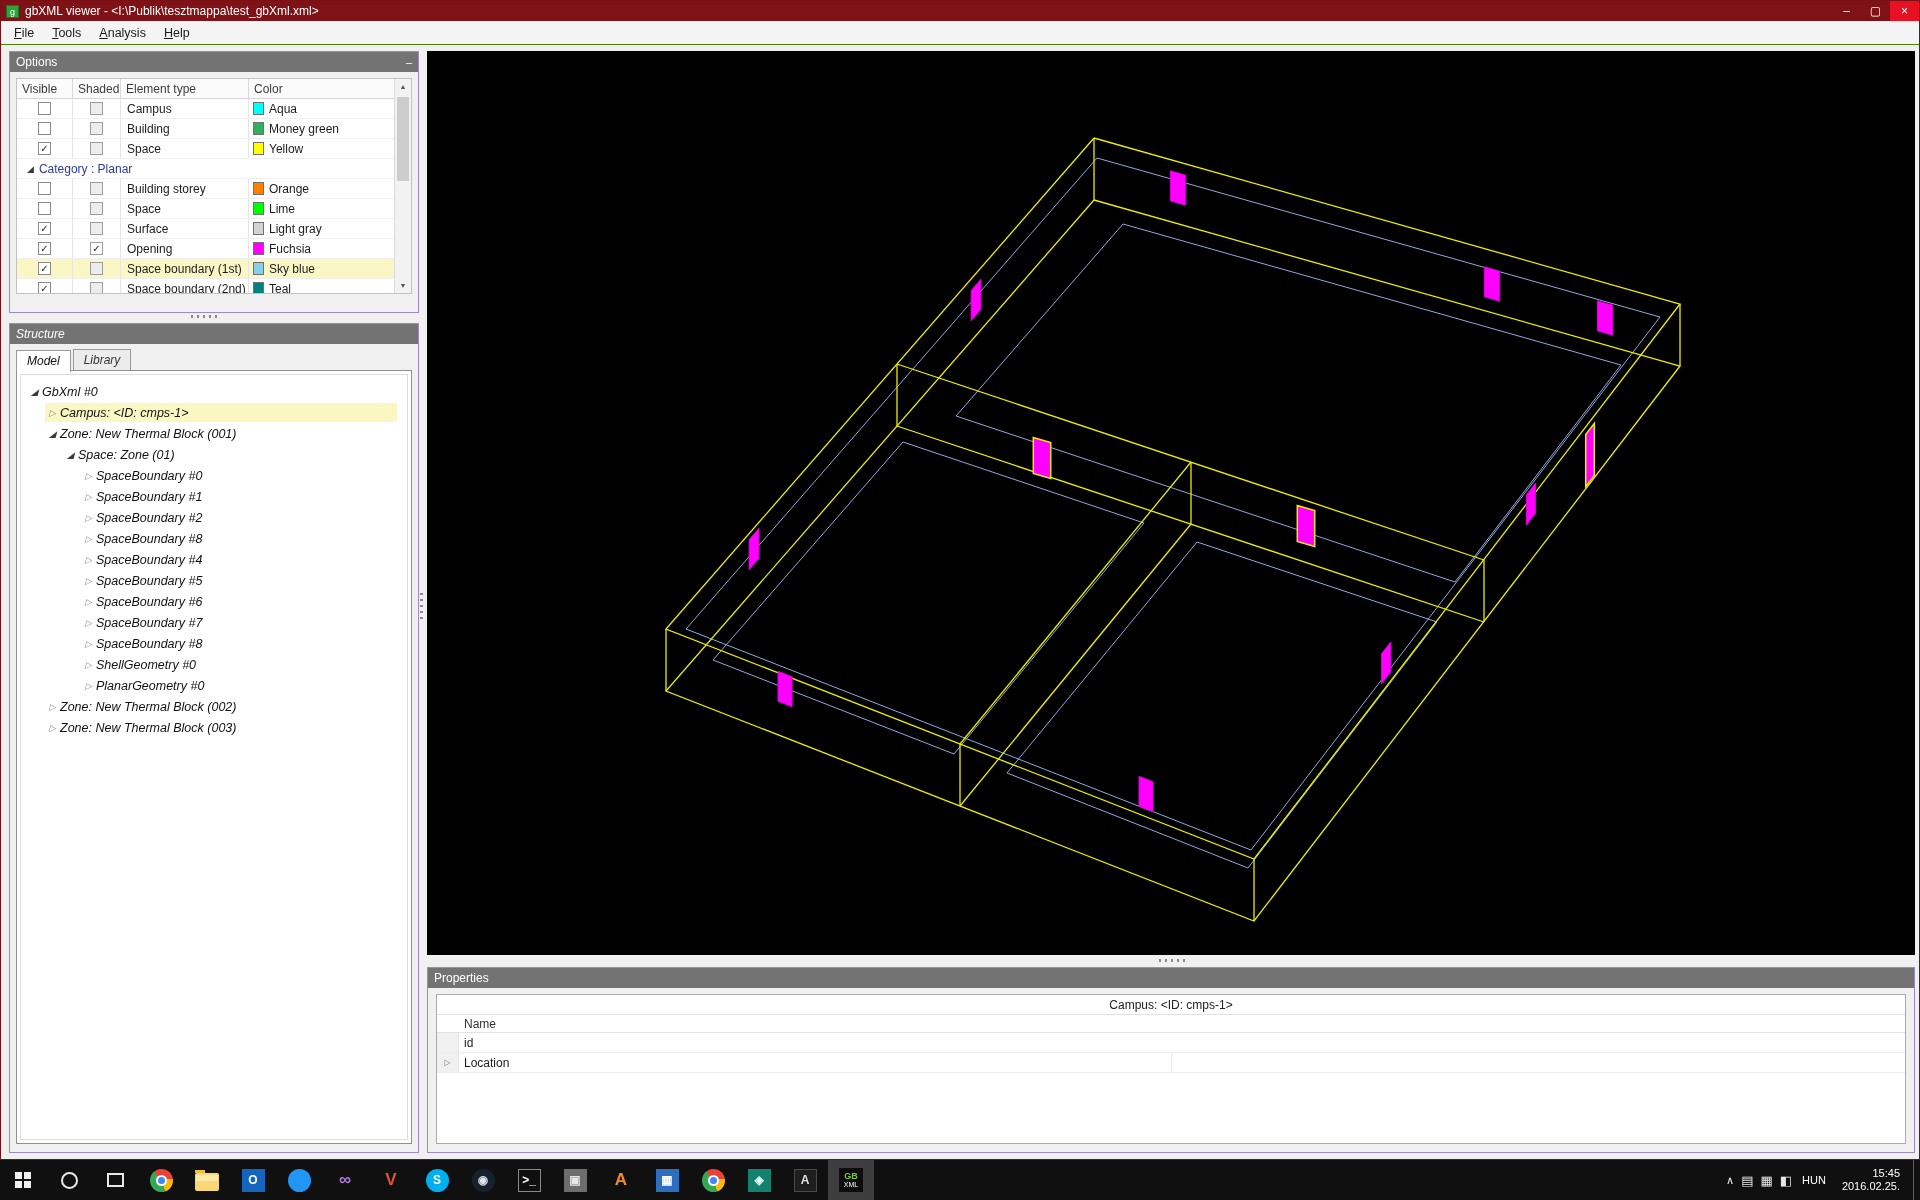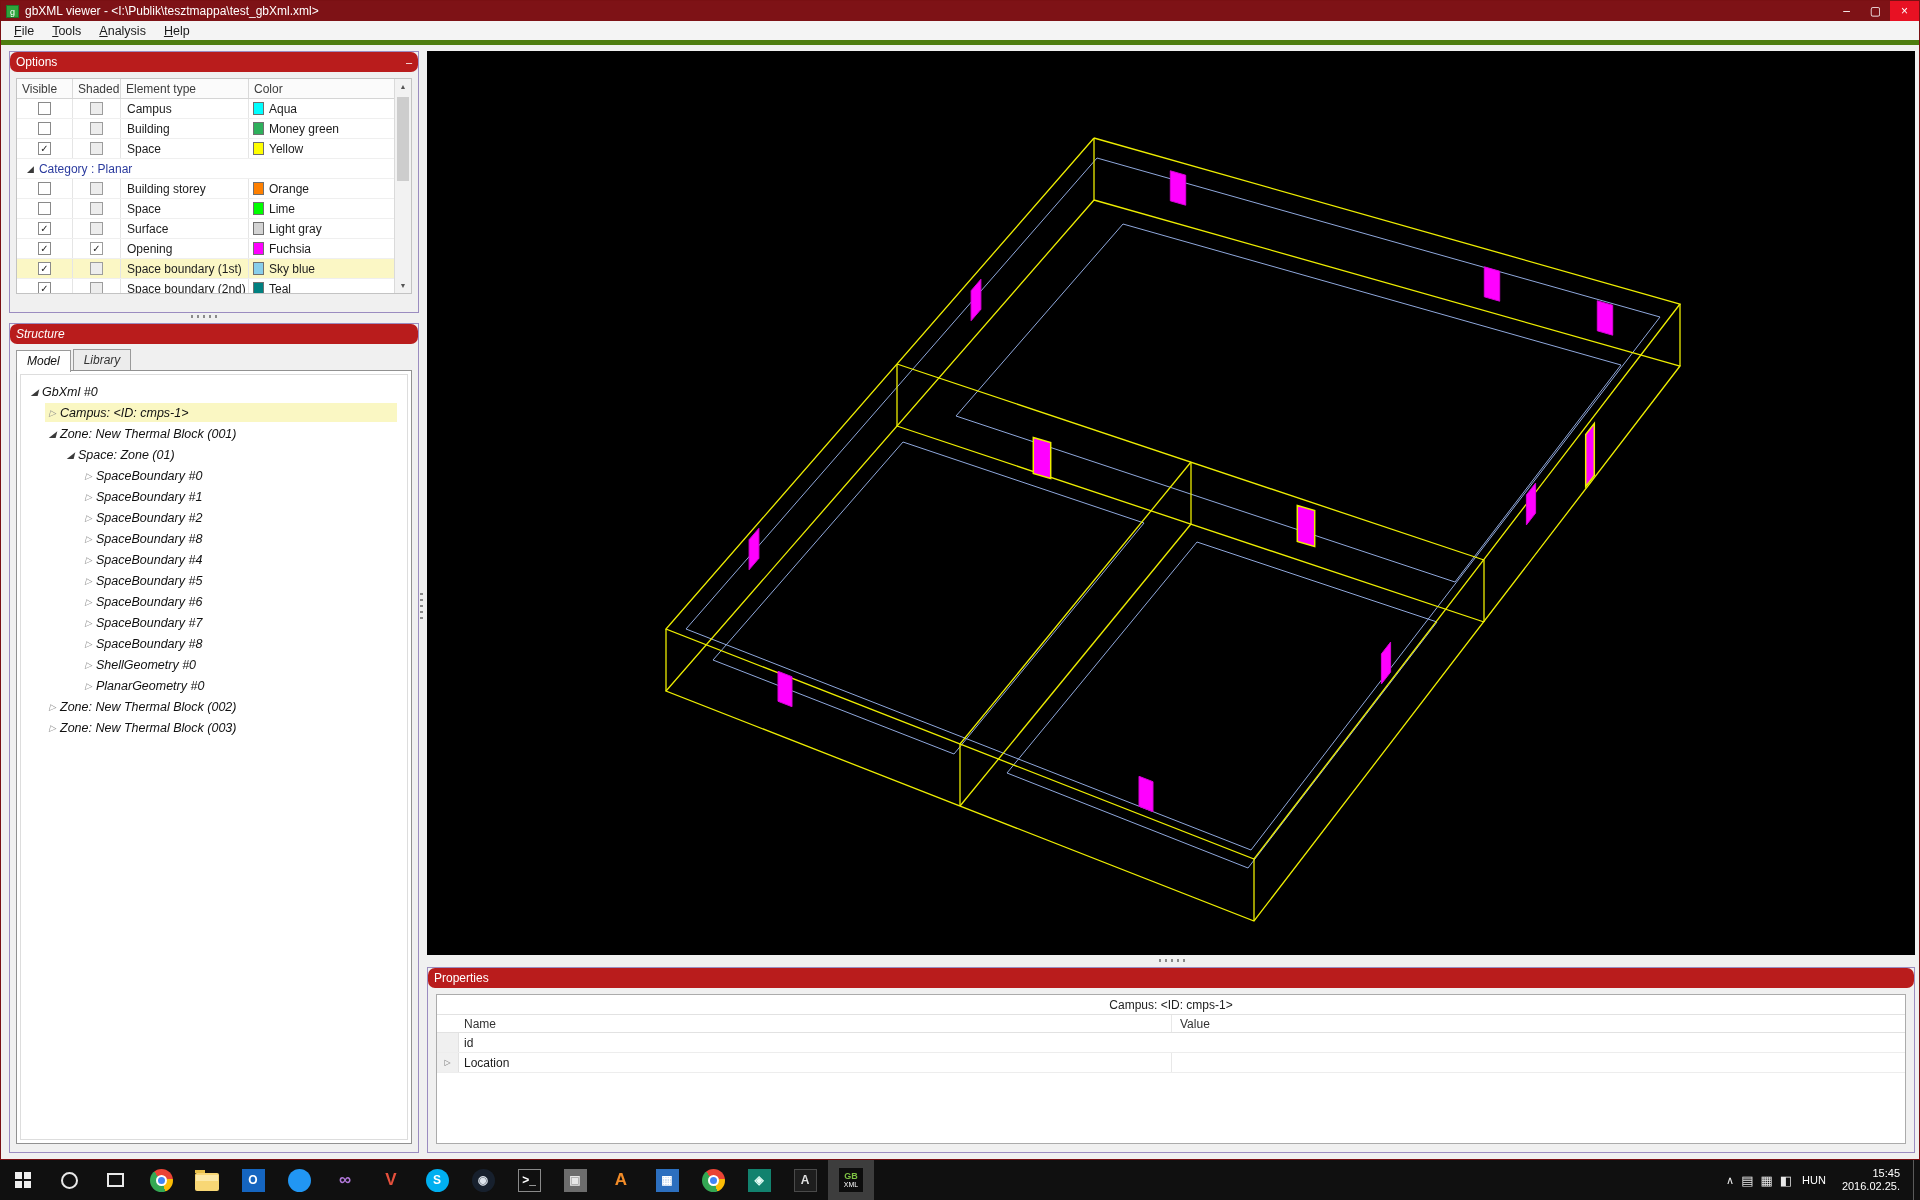--- a/index.html
+++ b/index.html
@@ -11,29 +11,29 @@
   .titlebar{position:absolute;left:0;top:0;right:0;height:20px;background:#7E1216;color:#fff;
     display:flex;align-items:center;font-size:12px;}
   .app-ico{width:13px;height:13px;background:#2FA43B;color:#fff;font-size:9px;line-height:13px;text-align:center;
     margin:0 6px 0 5px;border:1px solid #1d7528;}
   .title-text{flex:0 1 auto;white-space:nowrap;}
   .win-controls{margin-left:auto;display:flex;height:100%;}
   .wc{width:29px;height:100%;display:flex;align-items:center;justify-content:center;font-size:12px;color:#fff;}
   .wc.close{background:#E81123;}
 
   
-  .menubar{position:absolute;left:0;top:20px;right:0;height:24px;background:#f4f4f4;border-bottom:5px solid #4d7c0f;
+  .menubar{position:absolute;left:0;top:20px;right:0;height:24px;background:#f4f4f4;border-bottom:1px solid #4d7c0f;
     display:flex;align-items:center;padding-left:4px;}
   .menu-item{display:inline-block;padding:3px 9px;font-size:12.5px;color:#1a1a1a;}
   .menu-item::first-letter{text-decoration:underline;}
 
   
   .panel{position:absolute;background:#f0f0f0;border:1px solid #9b8cc0;}
-  .panel-header{height:20px;background:#b91c1c;color:#fff;font-size:12px;display:flex;align-items:center;
-    padding:0 6px;position:relative;border-radius:7px;}
+  .panel-header{height:20px;background:#737373;color:#fff;font-size:12px;display:flex;align-items:center;
+    padding:0 6px;position:relative;}
   .collapse-btn{position:absolute;right:6px;top:0;height:100%;display:flex;align-items:center;font-size:11px;color:#fff;}
 
   
   .opt-table{position:absolute;left:6px;right:6px;top:26px;height:216px;background:#fff;border:1px solid #c3c3c3;overflow:hidden;}
   .opt-rows{position:absolute;left:0;top:0;right:17px;bottom:0;overflow:hidden;}
   .opt-head,.opt-row{display:grid;grid-template-columns:56px 48px 128px 1fr;height:20px;align-items:stretch;}
   .opt-head{background:#FBFBFB;border-bottom:1px solid #D5D5D5;color:#3c3c3c;font-size:12px;}
   .opt-head .hcell{display:flex;align-items:center;padding-left:5px;border-right:1px solid #D9D9D9;}
   .opt-row{border-bottom:1px solid #EFEFEF;font-size:12px;color:#1c1c1c;}
   .opt-row .cell{display:flex;align-items:center;border-right:1px solid #E5E5E5;}
@@ -447,21 +447,20 @@
 
   <div class="panel" style="left:426px;top:966px;width:1488px;height:186px;">
     <div class="panel-header">
       <span>Properties</span>
     </div>
     <div class="prop-box">
       <div class="prop-title">Campus: &lt;ID: cmps-1&gt;</div>
       <div class="prop-cols">
         <div></div>
         <div class="ph-name">Name</div>
-        <div class="ph-value">Value</div>
       </div>
       <div>
           <div class="prop-row">
             <div class="p-gutter"></div>
             <div class="p-name">id</div>
           </div>
           <div class="prop-row">
             <div class="p-gutter">▷</div>
             <div class="p-name">Location</div>
             <div class="p-value"></div>

